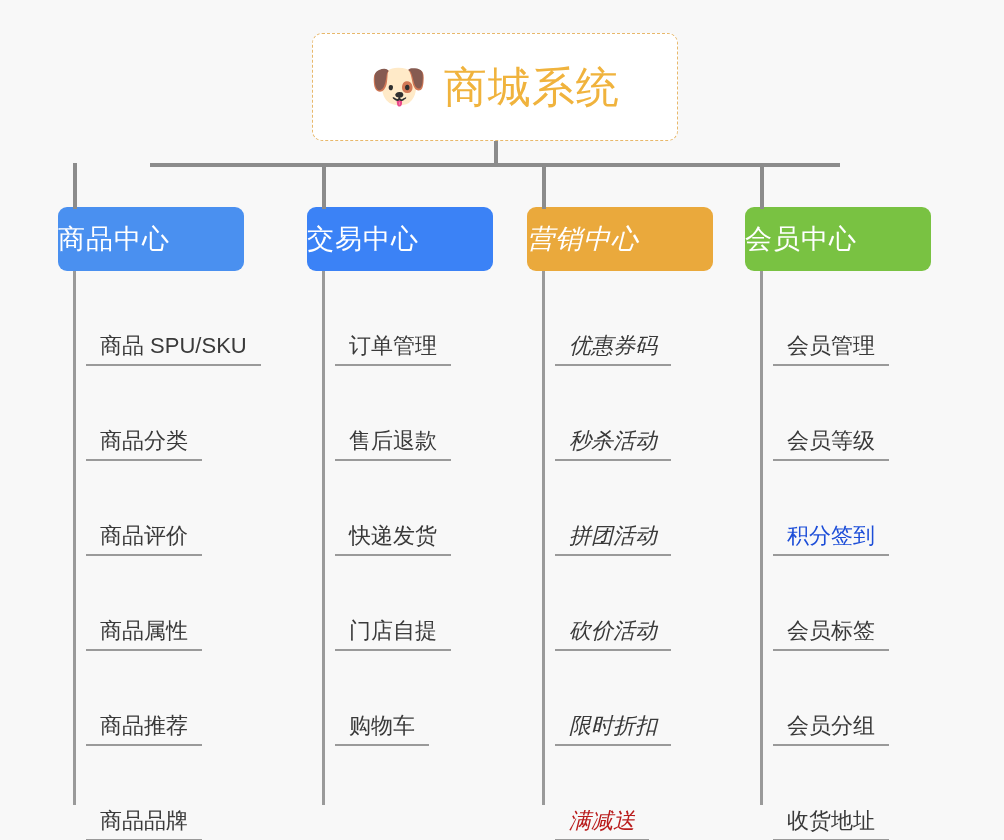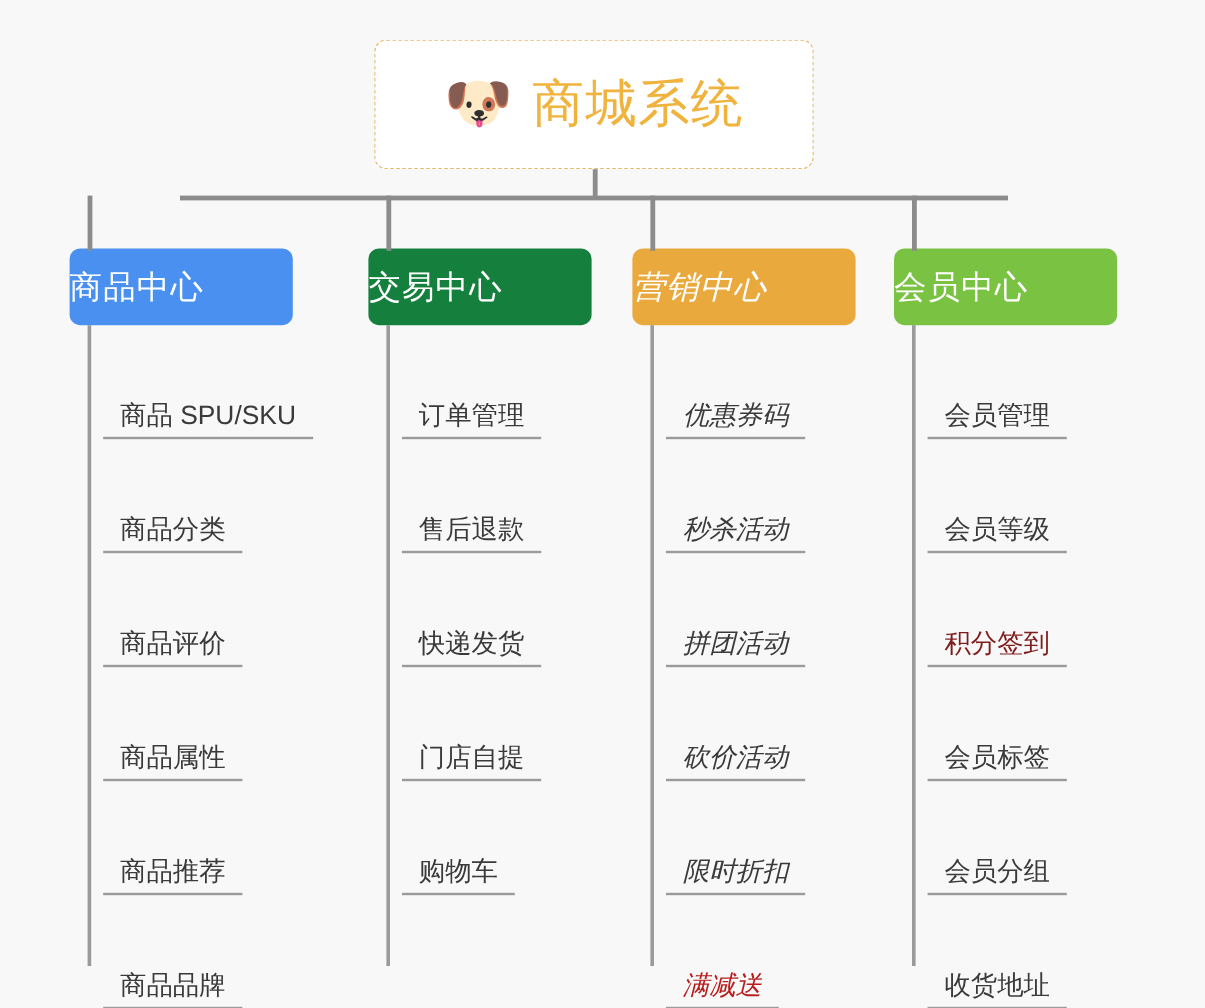--- a/index.html
+++ b/index.html
@@ -165,21 +165,21 @@
           </li>
           <li class="leaf">
             <span class="leaf-text" style="border-bottom-color: rgb(154, 154, 154); color: rgb(58, 58, 58);">商品推荐</span>
           </li>
           <li class="leaf">
             <span class="leaf-text" style="border-bottom-color: rgb(154, 154, 154); color: rgb(58, 58, 58);">商品品牌</span>
           </li>
         </ul>
       </div>
       <div class="branch" style="left: 307px;">
-        <div class="cat-box" style="background: #15803d;">
+        <div class="cat-box" style="background: #3b82f6;">
           <span class="cat-label">交易中心</span>
         </div>
         <div class="spine" style="background: rgb(154, 154, 154); height: 534px;"></div>
         <ul class="leaf-list">
           <li class="leaf">
             <span class="leaf-text" style="border-bottom-color: rgb(154, 154, 154); color: rgb(58, 58, 58);">订单管理</span>
           </li>
           <li class="leaf">
             <span class="leaf-text" style="border-bottom-color: rgb(154, 154, 154); color: rgb(58, 58, 58);">售后退款</span>
           </li>
@@ -226,21 +226,21 @@
         </div>
         <div class="spine" style="background: rgb(154, 154, 154); height: 534px;"></div>
         <ul class="leaf-list">
           <li class="leaf">
             <span class="leaf-text" style="border-bottom-color: rgb(154, 154, 154); color: rgb(58, 58, 58);">会员管理</span>
           </li>
           <li class="leaf">
             <span class="leaf-text" style="border-bottom-color: rgb(154, 154, 154); color: rgb(58, 58, 58);">会员等级</span>
           </li>
           <li class="leaf">
-            <span class="leaf-text" style="border-bottom-color: rgb(154, 154, 154); color: #7f1d1d;">积分签到</span>
+            <span class="leaf-text" style="border-bottom-color: rgb(154, 154, 154); color: #1d4ed8;">积分签到</span>
           </li>
           <li class="leaf">
             <span class="leaf-text" style="border-bottom-color: rgb(154, 154, 154); color: rgb(58, 58, 58);">会员标签</span>
           </li>
           <li class="leaf">
             <span class="leaf-text" style="border-bottom-color: rgb(154, 154, 154); color: rgb(58, 58, 58);">会员分组</span>
           </li>
           <li class="leaf">
             <span class="leaf-text" style="border-bottom-color: rgb(154, 154, 154); color: rgb(58, 58, 58);">收货地址</span>
           </li>

